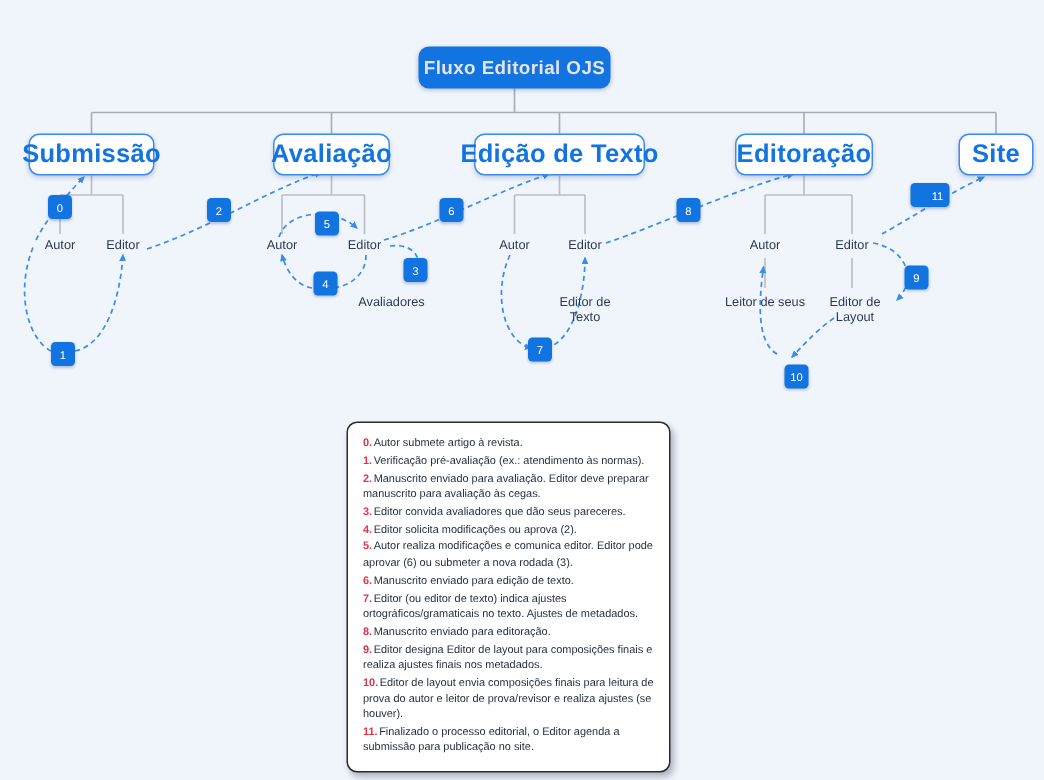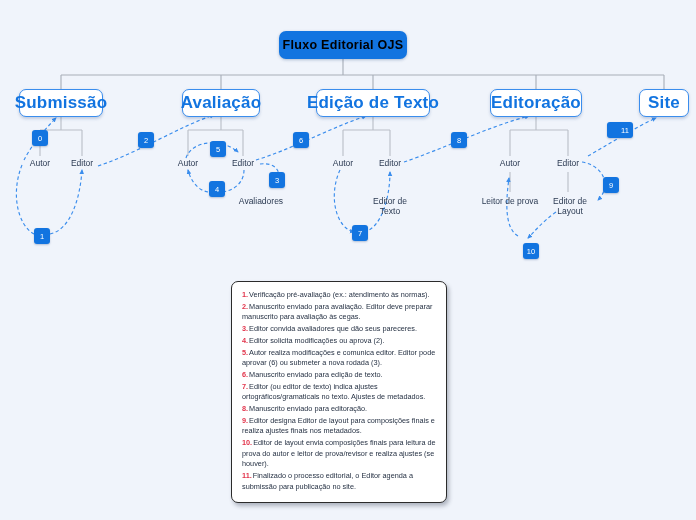--- a/index.html
+++ b/index.html
@@ -24,21 +24,21 @@
     position: absolute;
     left: 0; top: 0;
     width: 696px;
     height: 520px;
     pointer-events: none;
   }
   
   .root-node {
     position: absolute;
     background: #1274e0;
-    color: #000000;
+    color: #e5e5e5;
     border-radius: 7px;
     font-size: 12.5px;
     font-weight: bold;
     letter-spacing: 0.3px;
     display: flex;
     align-items: center;
     justify-content: center;
     box-shadow: 0 1px 3px rgba(20,60,120,0.30);
     white-space: nowrap;
   }
@@ -210,38 +210,41 @@
   <div class="leaf-label" style="left:162px; top:158px; width:52px;">Autor</div>
   <div class="leaf-label" style="left:217px; top:158px; width:52px;">Editor</div>
   <div class="leaf-label" style="left:225px; top:196px; width:72px;">Avaliadores</div>
 
   <div class="leaf-label" style="left:317px; top:158px; width:52px;">Autor</div>
   <div class="leaf-label" style="left:364px; top:158px; width:52px;">Editor</div>
   <div class="leaf-label wrap" style="left:361px; top:196px; width:58px;"><span>Editor de</span><br><span>Texto</span></div>
 
   <div class="leaf-label" style="left:484px; top:158px; width:52px;">Autor</div>
   <div class="leaf-label" style="left:542px; top:158px; width:52px;">Editor</div>
-  <div class="leaf-label" style="left:471px; top:196px; width:78px;">Leitor de prova</div>
+  <div class="leaf-label" style="left:471px; top:196px; width:78px;">Leitor de seus</div>
   <div class="leaf-label wrap" style="left:541px; top:196px; width:58px;"><span>Editor de</span><br><span>Layout</span></div>
 
   <div class="step-badge" style="left:32px; top:130px;">0</div>
   <div class="step-badge" style="left:34px; top:228px;">1</div>
   <div class="step-badge" style="left:138px; top:132px;">2</div>
   <div class="step-badge" style="left:269px; top:172px;">3</div>
   <div class="step-badge" style="left:209px; top:181px;">4</div>
   <div class="step-badge" style="left:210px; top:141px;">5</div>
   <div class="step-badge" style="left:293px; top:132px;">6</div>
   <div class="step-badge" style="left:352px; top:225px;">7</div>
   <div class="step-badge" style="left:451px; top:132px;">8</div>
   <div class="step-badge" style="left:603px; top:177px;">9</div>
   <div class="step-badge" style="left:523px; top:243px;">10</div>
   <div class="step-badge" style="left:607px; top:122px;padding-left:10px;">11</div>
 
   <div class="legend-box">
     <p class="legend-line">
+      <span class="legend-num">0.</span><span>Autor submete artigo à revista.</span>
+    </p>
+    <p class="legend-line">
       <span class="legend-num">1.</span><span>Verificação pré-avaliação (ex.: atendimento às normas).</span>
     </p>
     <p class="legend-line">
       <span class="legend-num">2.</span><span>Manuscrito enviado para avaliação. Editor deve preparar manuscrito para avaliação às cegas.</span>
     </p>
     <p class="legend-line">
       <span class="legend-num">3.</span><span>Editor convida avaliadores que dão seus pareceres.</span>
     </p>
     <p class="legend-line">
       <span class="legend-num">4.</span><span>Editor solicita modificações ou aprova (2).</span>

